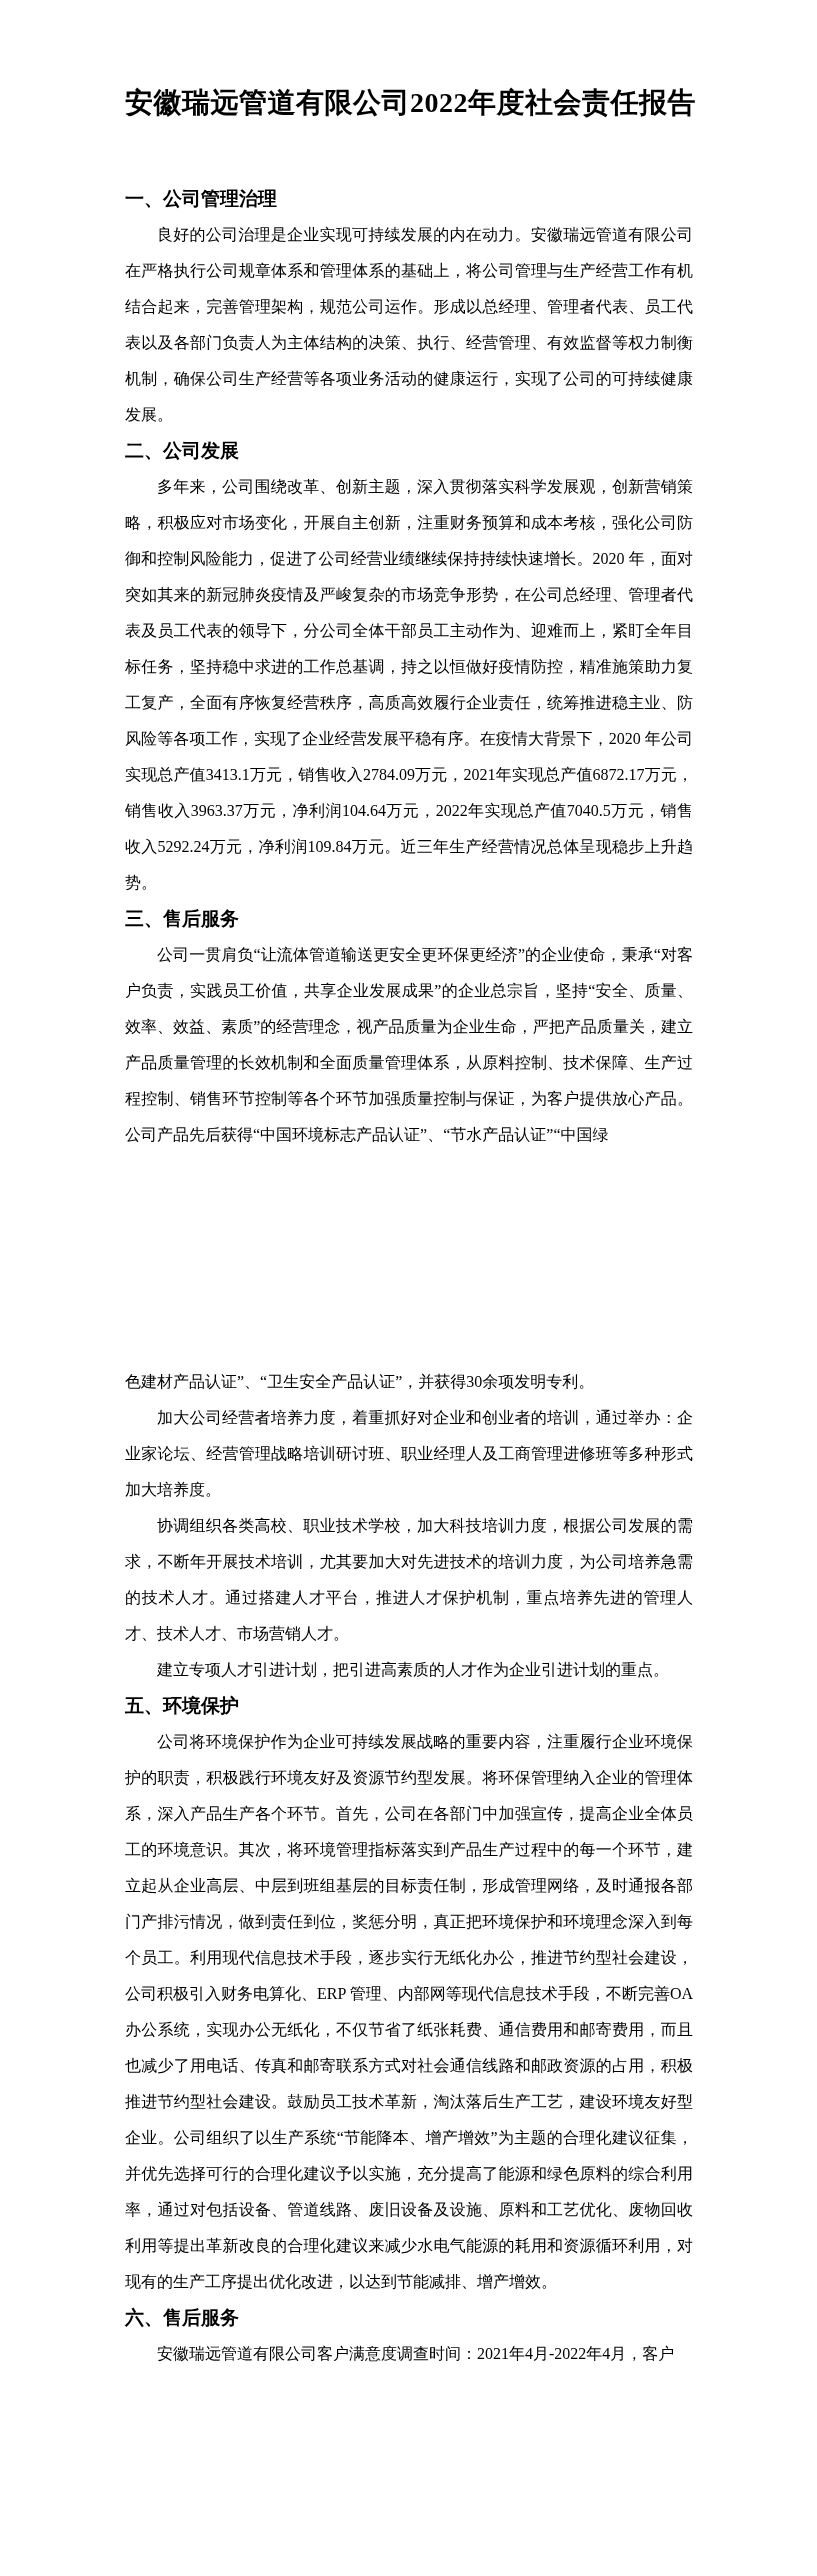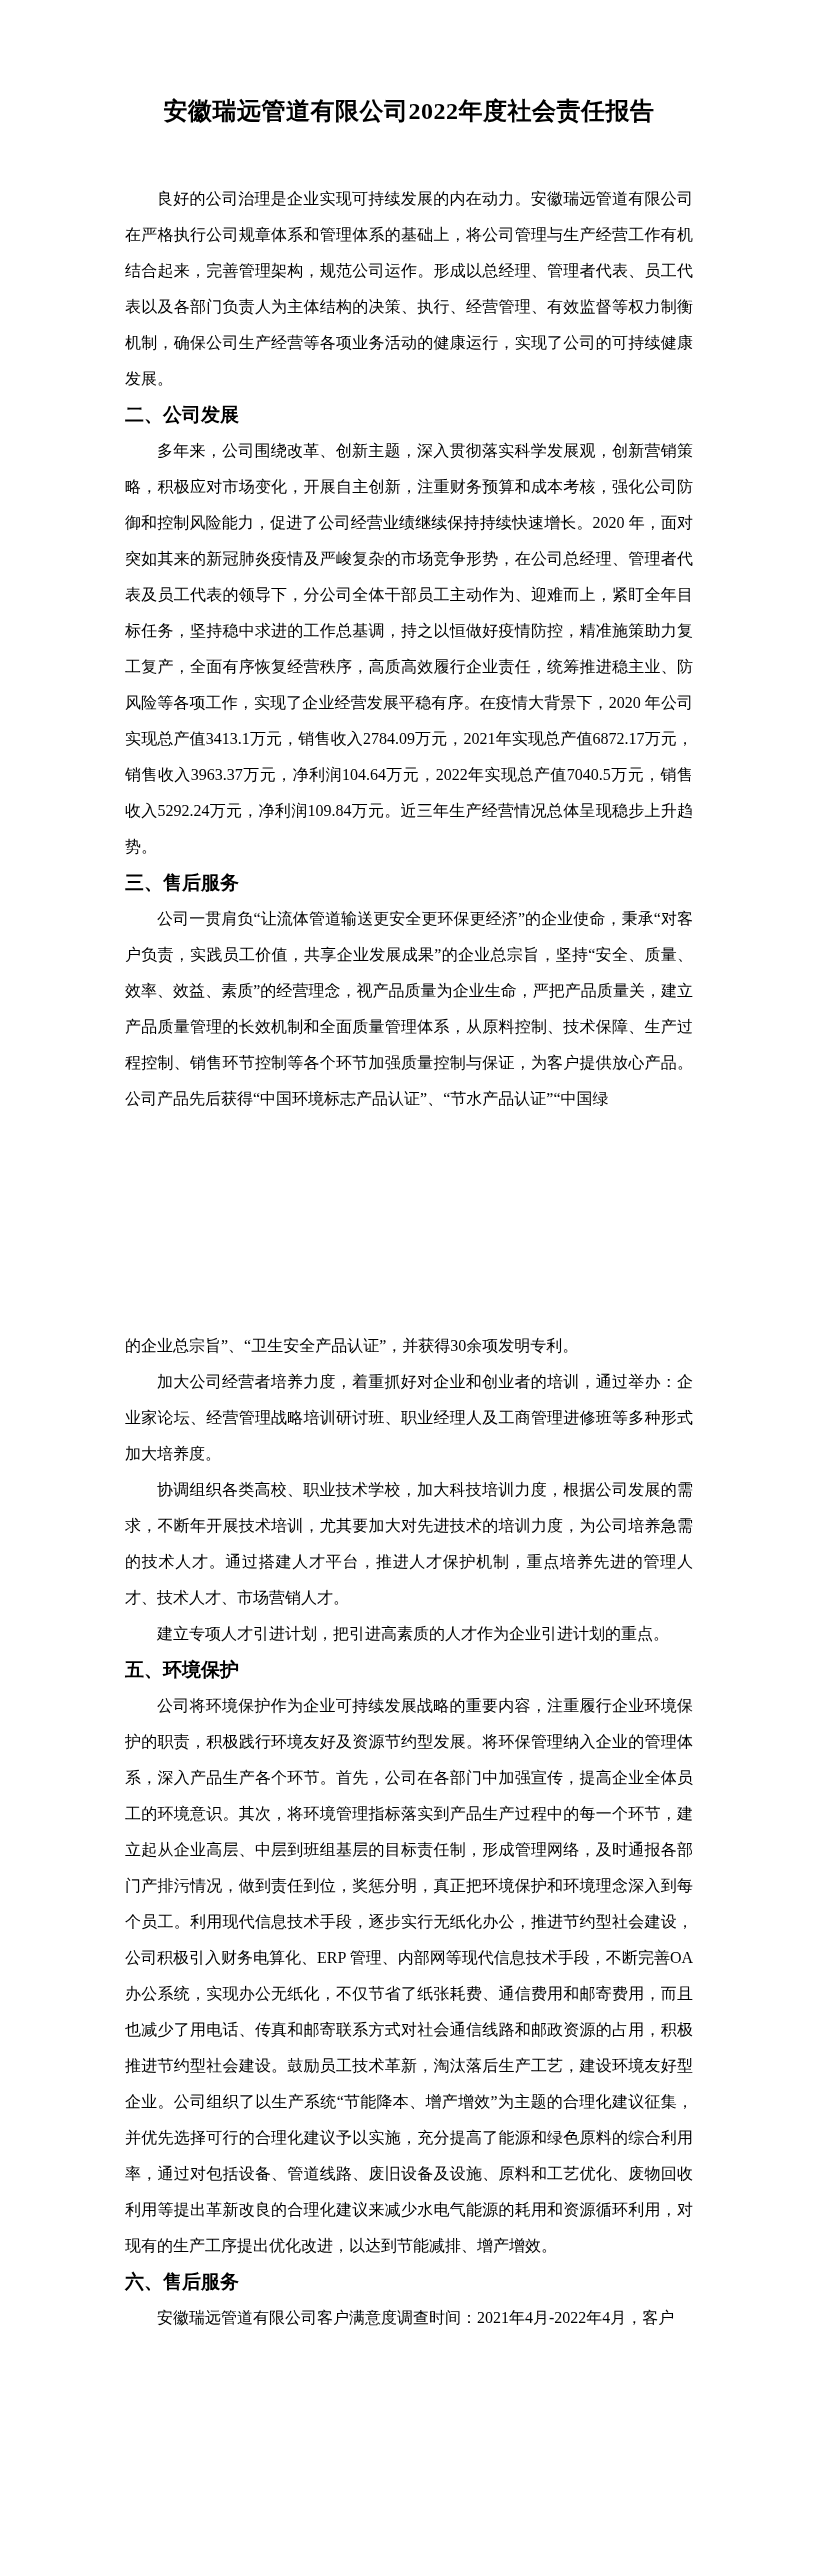--- a/index.html
+++ b/index.html
@@ -7,25 +7,25 @@
     position: relative;
     width: 818px;
     height: 3468px;
     background: #ffffff;
     overflow: hidden;
     font-family: "Liberation Serif", serif;
     color: #000000;
   }
   .doc-title {
     position: absolute;
-    top: 95px;
+    top: 84px;
     left: 125px;
     width: 568px;
     text-align: center;
-    font-size: 24px;
+    font-size: 28px;
     font-weight: bold;
     letter-spacing: 0.5px;
     white-space: nowrap;
   }
   .doc-body {
     position: absolute;
     top: 181px;
     left: 125px;
     width: 568px;
   }
@@ -46,26 +46,27 @@
   .page-gap { margin-top: 211px; }
 </style>
 </head>
 <body>
 
 <div class="screen">
 
   <div class="doc-title">安徽瑞远管道有限公司2022年度社会责任报告</div>
 
   <div class="doc-body">
+      <div class="heading">一、公司管理治理</div>
       <p class="para indent">良好的公司治理是企业实现可持续发展的内在动力。安徽瑞远管道有限公司在严格执行公司规章体系和管理体系的基础上，将公司管理与生产经营工作有机结合起来，完善管理架构，规范公司运作。形成以总经理、管理者代表、员工代表以及各部门负责人为主体结构的决策、执行、经营管理、有效监督等权力制衡机制，确保公司生产经营等各项业务活动的健康运行，实现了公司的可持续健康发展。</p>
       <div class="heading">二、公司发展</div>
       <p class="para indent">多年来，公司围绕改革、创新主题，深入贯彻落实科学发展观，创新营销策略，积极应对市场变化，开展自主创新，注重财务预算和成本考核，强化公司防御和控制风险能力，促进了公司经营业绩继续保持持续快速增长。2020 年，面对突如其来的新冠肺炎疫情及严峻复杂的市场竞争形势，在公司总经理、管理者代表及员工代表的领导下，分公司全体干部员工主动作为、迎难而上，紧盯全年目标任务，坚持稳中求进的工作总基调，持之以恒做好疫情防控，精准施策助力复工复产，全面有序恢复经营秩序，高质高效履行企业责任，统筹推进稳主业、防风险等各项工作，实现了企业经营发展平稳有序。在疫情大背景下，2020 年公司实现总产值3413.1万元，销售收入2784.09万元，2021年实现总产值6872.17万元，销售收入3963.37万元，净利润104.64万元，2022年实现总产值7040.5万元，销售收入5292.24万元，净利润109.84万元。近三年生产经营情况总体呈现稳步上升趋势。</p>
       <div class="heading">三、售后服务</div>
       <p class="para indent">公司一贯肩负“让流体管道输送更安全更环保更经济”的企业使命，秉承“对客户负责，实践员工价值，共享企业发展成果”的企业总宗旨，坚持“安全、质量、效率、效益、素质”的经营理念，视产品质量为企业生命，严把产品质量关，建立产品质量管理的长效机制和全面质量管理体系，从原料控制、技术保障、生产过程控制、销售环节控制等各个环节加强质量控制与保证，为客户提供放心产品。公司产品先后获得“中国环境标志产品认证”、“节水产品认证”“中国绿</p>
-      <p class="para page-gap">的企业总宗旨”、“卫生安全产品认证”，并获得30余项发明专利。</p>
+      <p class="para page-gap">色建材产品认证”、“卫生安全产品认证”，并获得30余项发明专利。</p>
       <p class="para indent">加大公司经营者培养力度，着重抓好对企业和创业者的培训，通过举办：企业家论坛、经营管理战略培训研讨班、职业经理人及工商管理进修班等多种形式加大培养度。</p>
       <p class="para indent">协调组织各类高校、职业技术学校，加大科技培训力度，根据公司发展的需求，不断年开展技术培训，尤其要加大对先进技术的培训力度，为公司培养急需的技术人才。通过搭建人才平台，推进人才保护机制，重点培养先进的管理人才、技术人才、市场营销人才。</p>
       <p class="para indent">建立专项人才引进计划，把引进高素质的人才作为企业引进计划的重点。</p>
       <div class="heading">五、环境保护</div>
       <p class="para indent">公司将环境保护作为企业可持续发展战略的重要内容，注重履行企业环境保护的职责，积极践行环境友好及资源节约型发展。将环保管理纳入企业的管理体系，深入产品生产各个环节。首先，公司在各部门中加强宣传，提高企业全体员工的环境意识。其次，将环境管理指标落实到产品生产过程中的每一个环节，建立起从企业高层、中层到班组基层的目标责任制，形成管理网络，及时通报各部门产排污情况，做到责任到位，奖惩分明，真正把环境保护和环境理念深入到每个员工。利用现代信息技术手段，逐步实行无纸化办公，推进节约型社会建设，公司积极引入财务电算化、ERP 管理、内部网等现代信息技术手段，不断完善OA 办公系统，实现办公无纸化，不仅节省了纸张耗费、通信费用和邮寄费用，而且也减少了用电话、传真和邮寄联系方式对社会通信线路和邮政资源的占用，积极推进节约型社会建设。鼓励员工技术革新，淘汰落后生产工艺，建设环境友好型企业。公司组织了以生产系统“节能降本、增产增效”为主题的合理化建议征集，并优先选择可行的合理化建议予以实施，充分提高了能源和绿色原料的综合利用率，通过对包括设备、管道线路、废旧设备及设施、原料和工艺优化、废物回收利用等提出革新改良的合理化建议来减少水电气能源的耗用和资源循环利用，对现有的生产工序提出优化改进，以达到节能减排、增产增效。</p>
       <div class="heading">六、售后服务</div>
       <p class="para indent">安徽瑞远管道有限公司客户满意度调查时间：2021年4月-2022年4月，客户</p>
     </div>
 
 </div>

